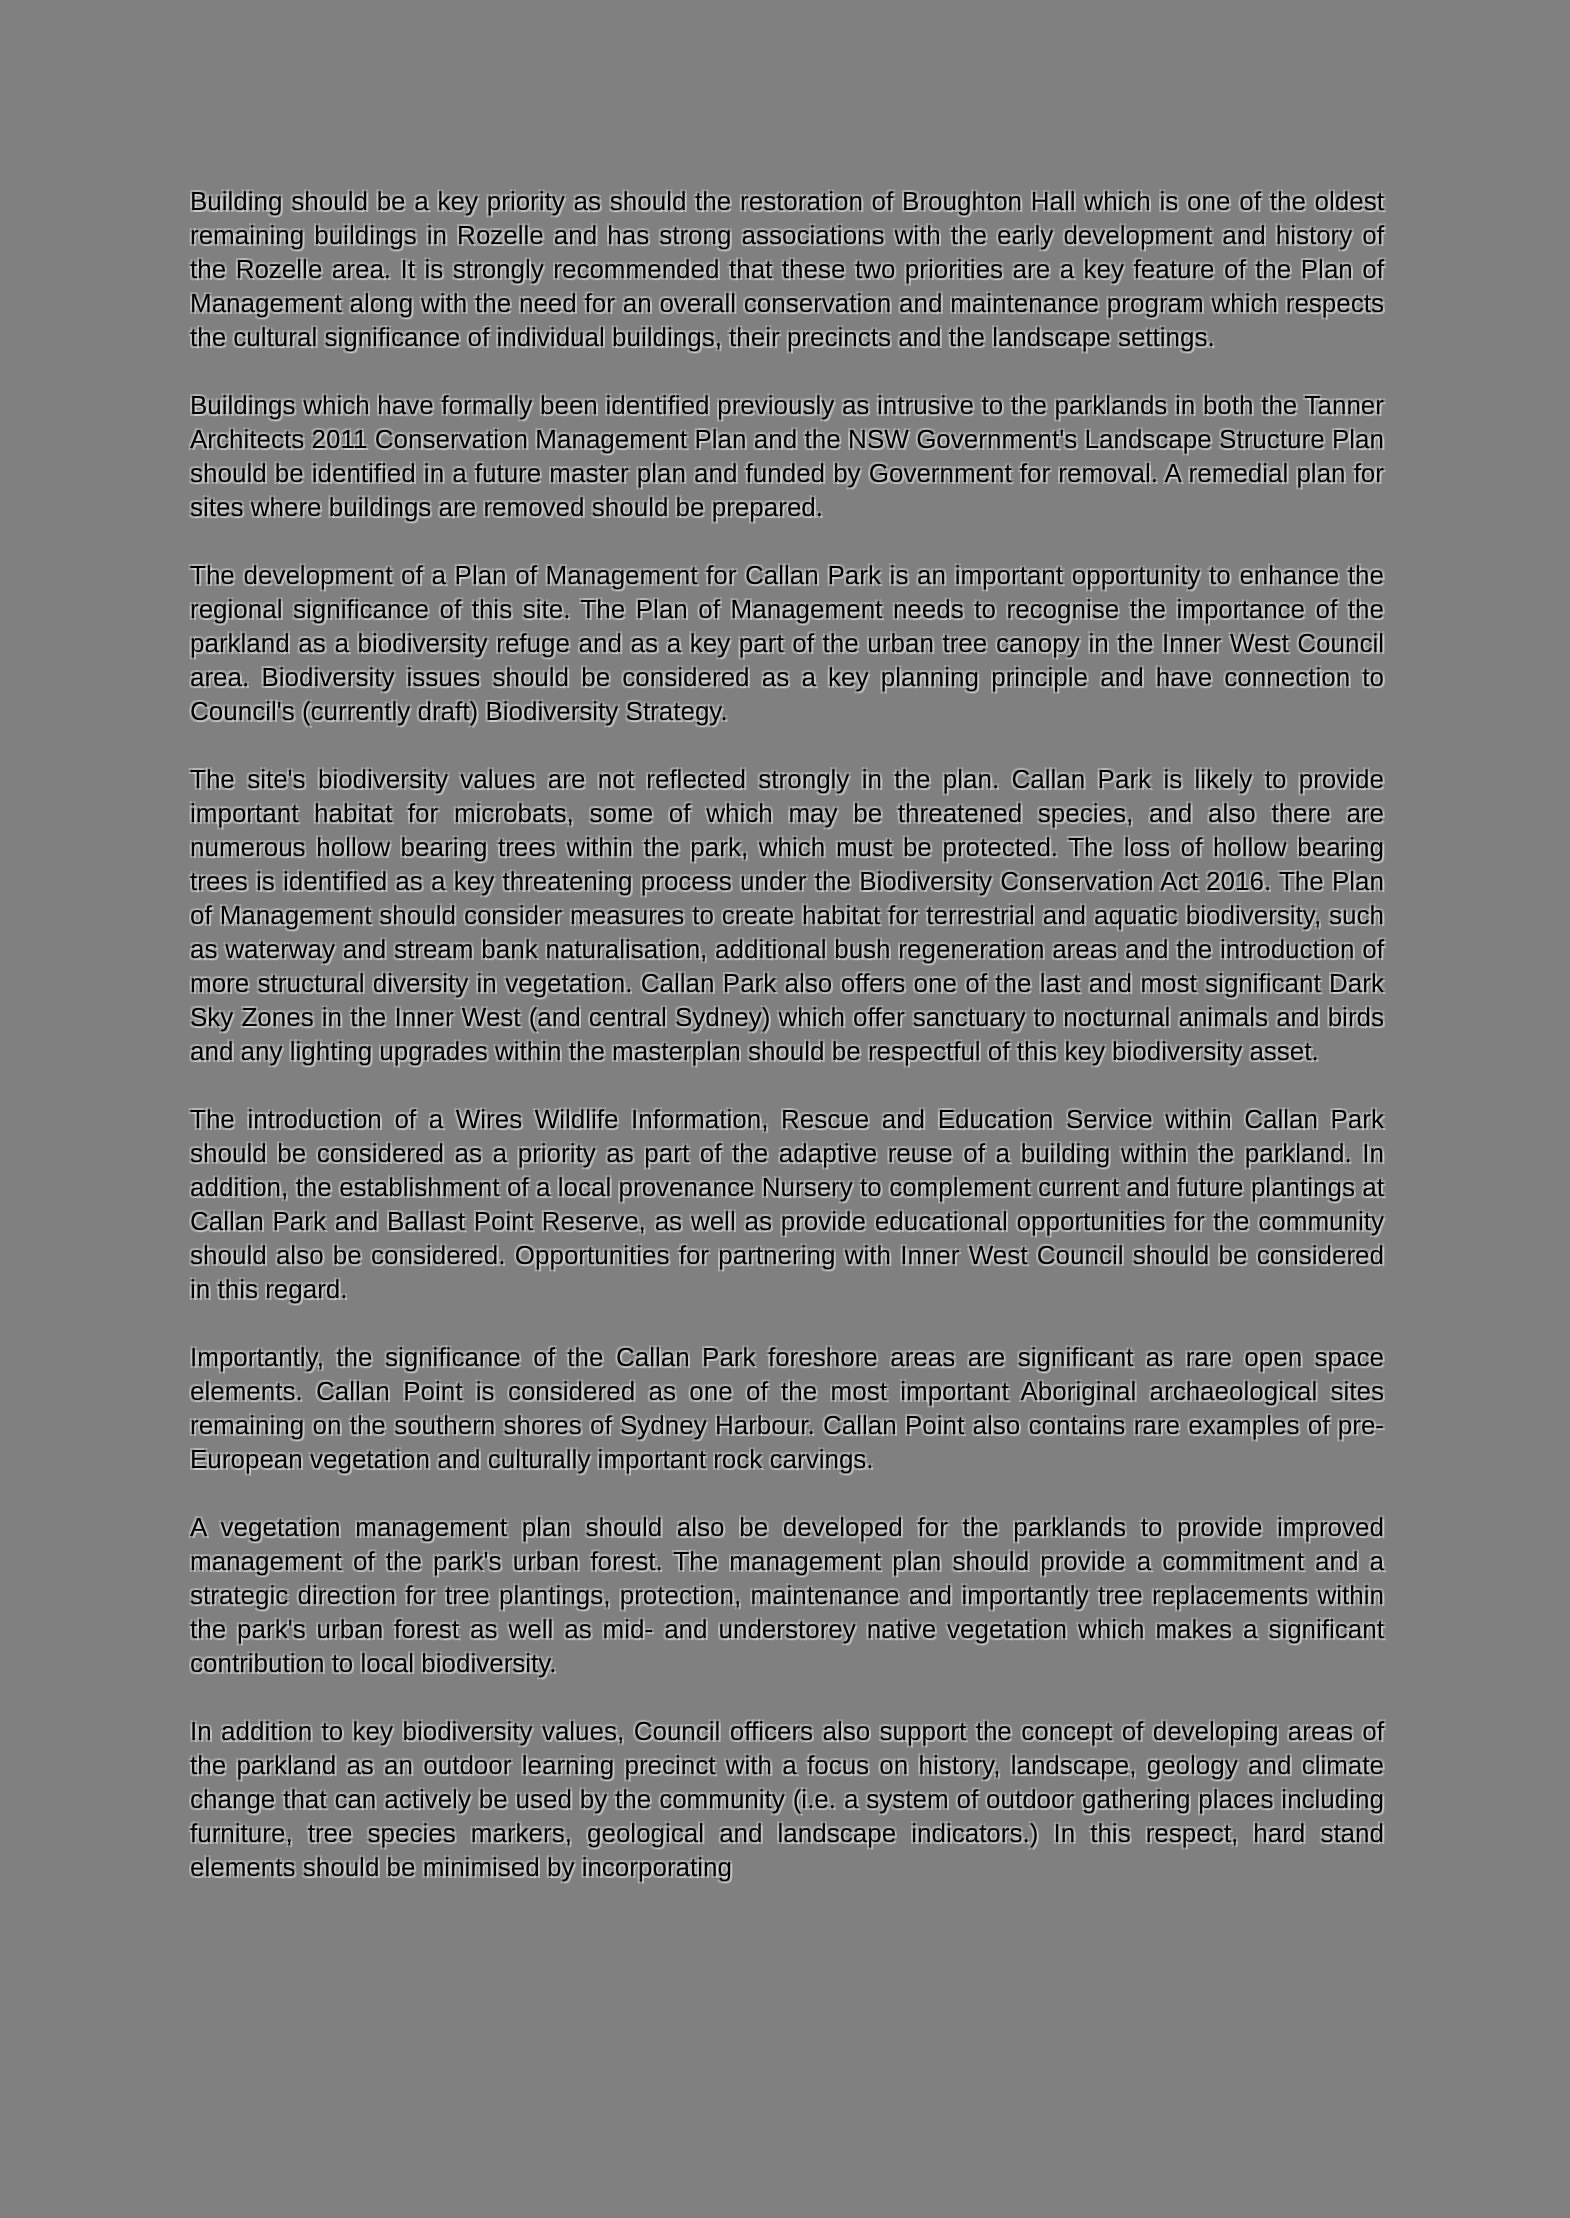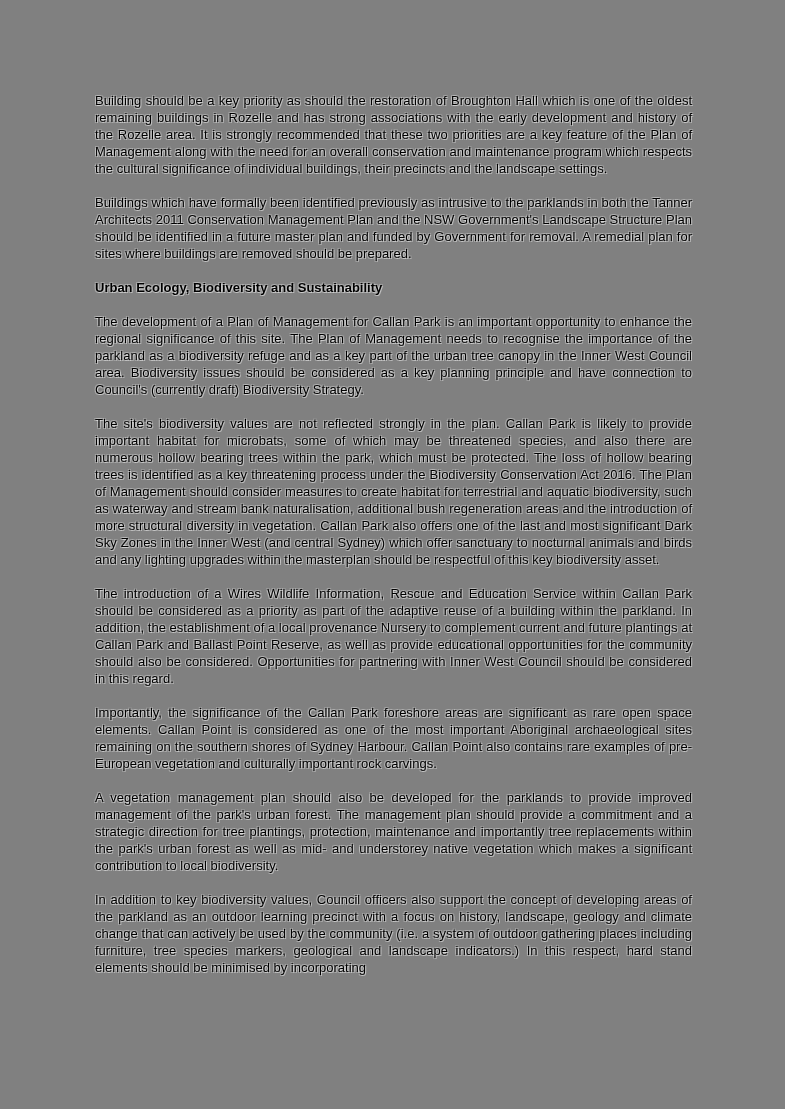--- a/index.html
+++ b/index.html
@@ -40,21 +40,20 @@
   }
 </style>
 </head>
 <body>
 
 <div class="scan-page">
   <p>Building should be a key priority as should the restoration of Broughton Hall which is one of the oldest remaining buildings in Rozelle and has strong associations with the early development and history of the Rozelle area. It is strongly recommended that these two priorities are a key feature of the Plan of Management along with the need for an overall conservation and maintenance program which respects the cultural significance of individual buildings, their precincts and the landscape settings.</p>
 
   <p>Buildings which have formally been identified previously as intrusive to the parklands in both the Tanner Architects 2011 Conservation Management Plan and the NSW Government's Landscape Structure Plan should be identified in a future master plan and funded by Government for removal. A remedial plan for sites where buildings are removed should be prepared.</p>
 
-  <h2>Urban Ecology, Biodiversity and Sustainability</h2>
 
   <p>The development of a Plan of Management for Callan Park is an important opportunity to enhance the regional significance of this site. The Plan of Management needs to recognise the importance of the parkland as a biodiversity refuge and as a key part of the urban tree canopy in the Inner West Council area. Biodiversity issues should be considered as a key planning principle and have connection to Council's (currently draft) Biodiversity Strategy.</p>
 
   <p>The site's biodiversity values are not reflected strongly in the plan. Callan Park is likely to provide important habitat for microbats, some of which may be threatened species, and also there are numerous hollow bearing trees within the park, which must be protected. The loss of hollow bearing trees is identified as a key threatening process under the Biodiversity Conservation Act 2016. The Plan of Management should consider measures to create habitat for terrestrial and aquatic biodiversity, such as waterway and stream bank naturalisation, additional bush regeneration areas and the introduction of more structural diversity in vegetation. Callan Park also offers one of the last and most significant Dark Sky Zones in the Inner West (and central Sydney) which offer sanctuary to nocturnal animals and birds and any lighting upgrades within the masterplan should be respectful of this key biodiversity asset.</p>
 
   <p>The introduction of a Wires Wildlife Information, Rescue and Education Service within Callan Park should be considered as a priority as part of the adaptive reuse of a building within the parkland. In addition, the establishment of a local provenance Nursery to complement current and future plantings at Callan Park and Ballast Point Reserve, as well as provide educational opportunities for the community should also be considered. Opportunities for partnering with Inner West Council should be considered in this regard.</p>
 
   <p>Importantly, the significance of the Callan Park foreshore areas are significant as rare open space elements. Callan Point is considered as one of the most important Aboriginal archaeological sites remaining on the southern shores of Sydney Harbour. Callan Point also contains rare examples of pre-European vegetation and culturally important rock carvings.</p>
 
   <p>A vegetation management plan should also be developed for the parklands to provide improved management of the park's urban forest. The management plan should provide a commitment and a strategic direction for tree plantings, protection, maintenance and importantly tree replacements within the park's urban forest as well as mid- and understorey native vegetation which makes a significant contribution to local biodiversity.</p>

